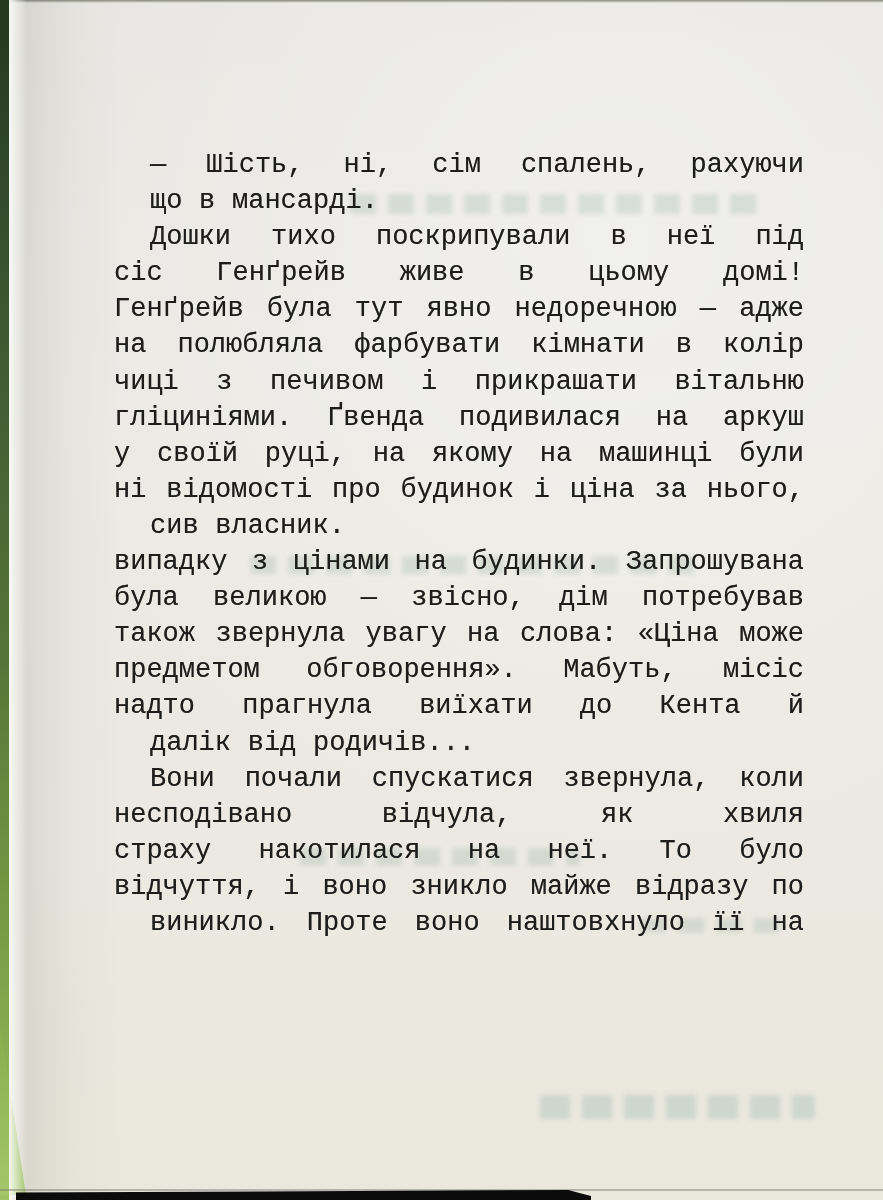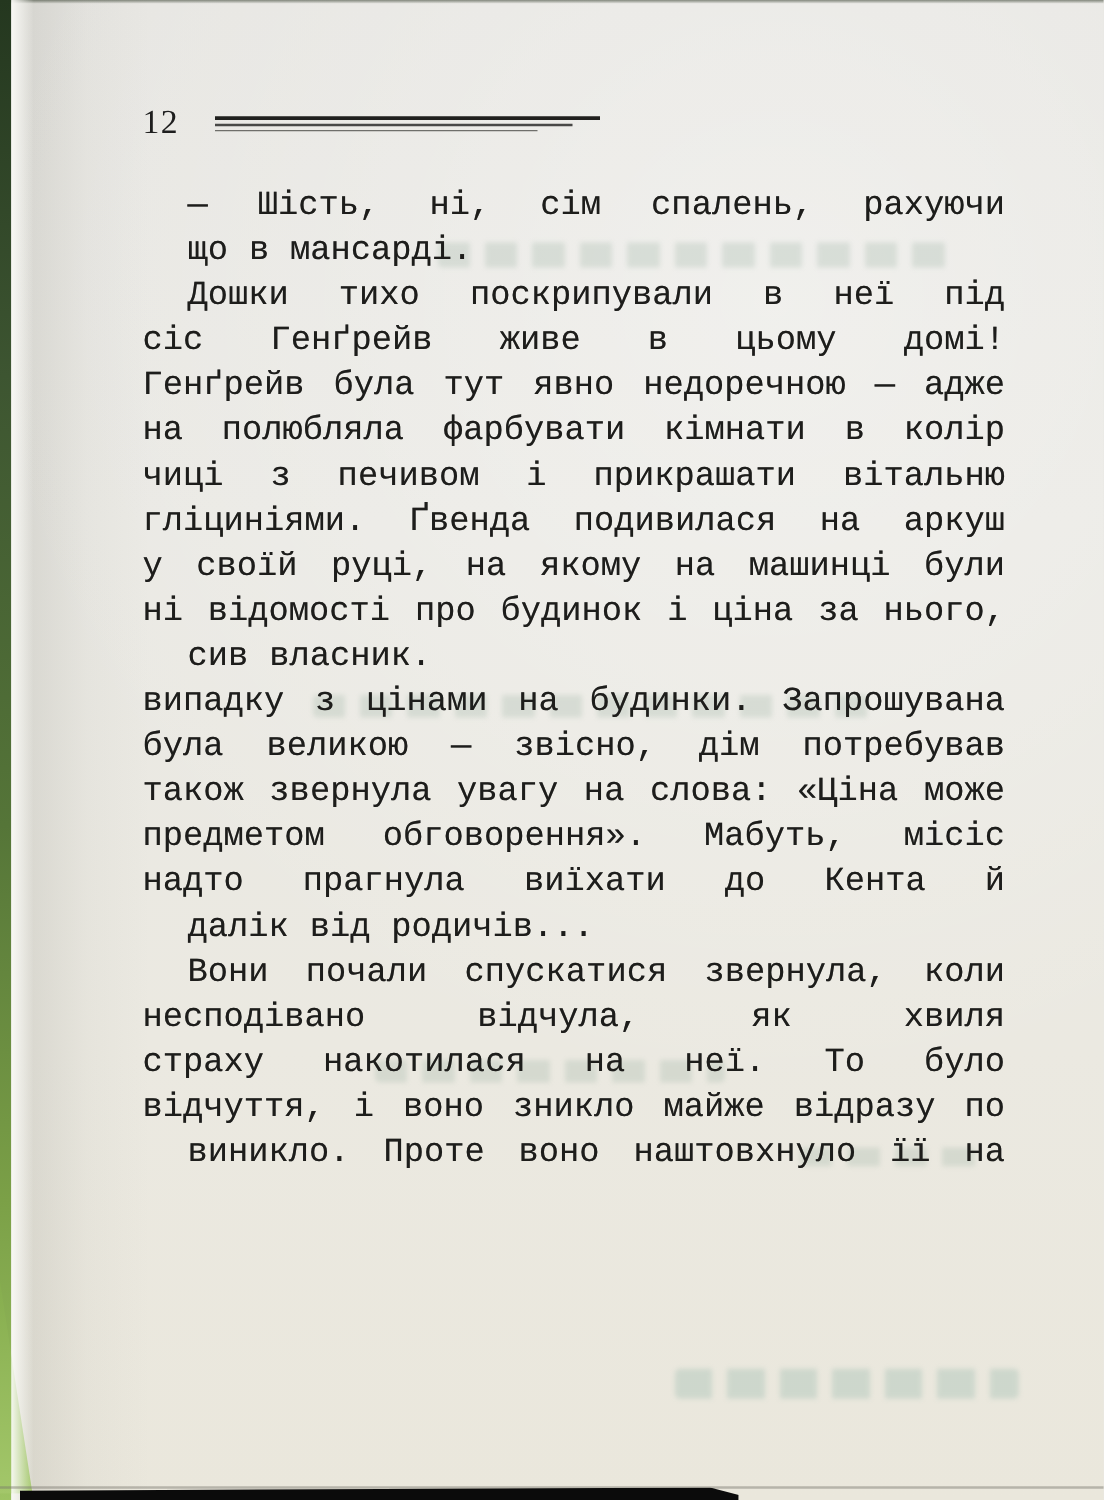--- a/index.html
+++ b/index.html
@@ -93,28 +93,20 @@
   <div class="spine-left"></div>
   <div class="spine-wedge"></div>
   <div class="edge-highlight"></div>
 
   <div class="ghost" style="left:350px; top:194px; width:410px; height:20px;"></div>
   <div class="ghost" style="left:250px; top:556px; width:450px; height:18px;"></div>
   <div class="ghost" style="left:300px; top:848px; width:280px; height:18px;"></div>
   <div class="ghost" style="left:640px; top:918px; width:150px; height:15px;"></div>
   <div class="ghost strong" style="left:540px; top:1095px; width:275px; height:24px;"></div>
 
-  <div class="header">
-    <span class="pagenum">12</span>
-    <div class="rule">
-      <div class="r1"></div>
-      <div class="r2"></div>
-      <div class="r3"></div>
-    </div>
-  </div>
 
   <div class="textblock">
     <div>
       <div class="tline indent">— Шість, ні, сім спалень, рахуючи маленьку й ту,</div>
       <div class="tline end">що в мансарді.</div>
     </div>
     <div>
       <div class="tline indent">Дошки тихо поскрипували в неї під ногами.</div>
       <div class="tline">сіс Генґрейв живе в цьому домі! Присутність місіс</div>
       <div class="tline">Генґрейв була тут явно недоречною — адже во-</div>

